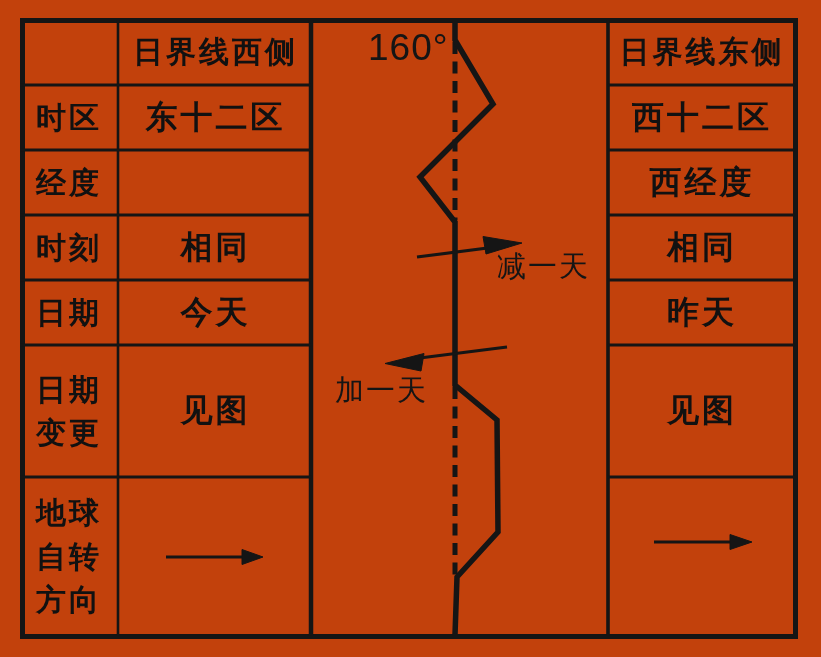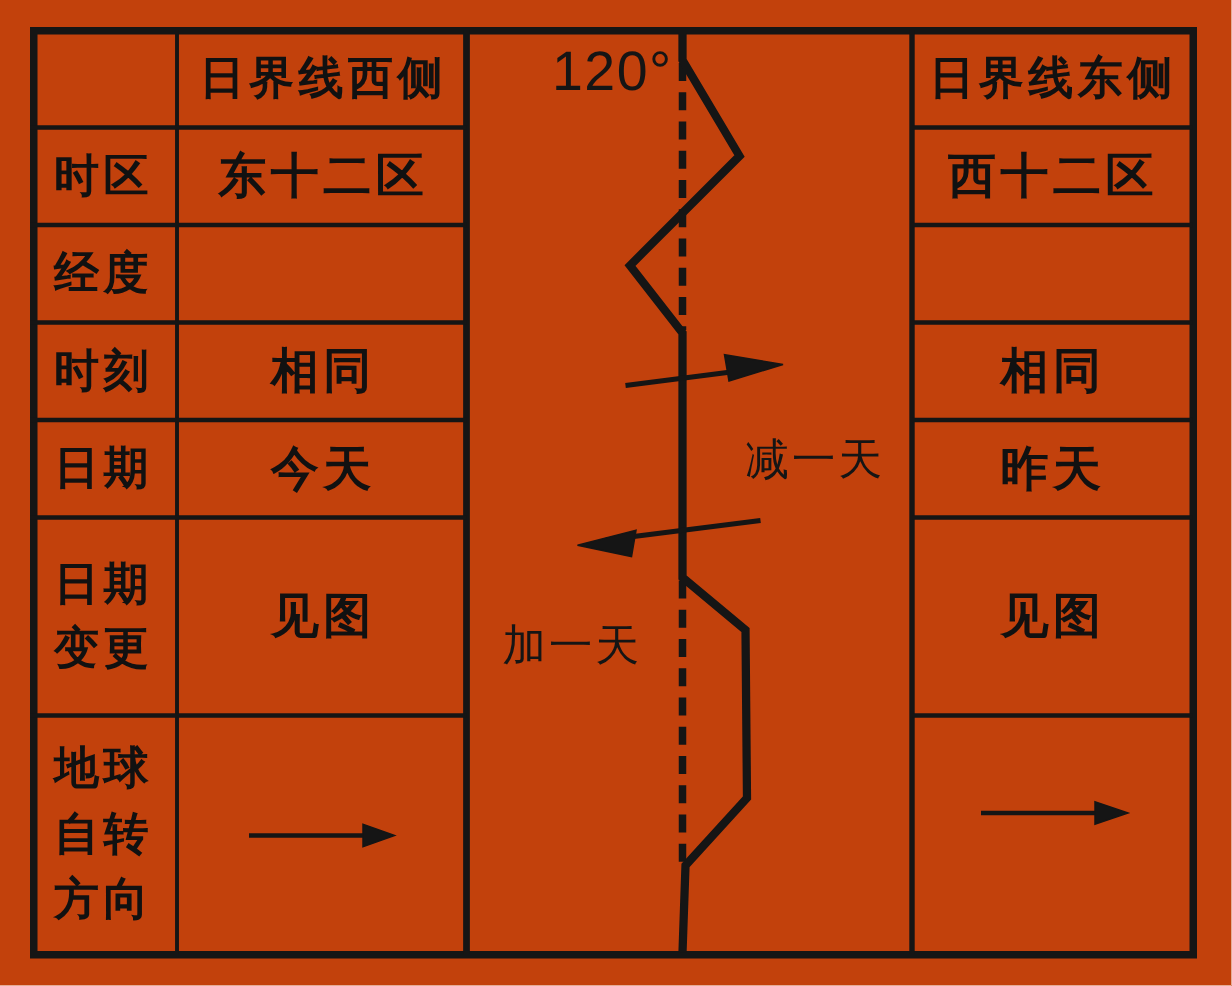--- a/index.html
+++ b/index.html
@@ -31,21 +31,21 @@
   .cell.hdr   { font-size: 30px; }
   .cell.lbl   { font-size: 30px; line-height: 1.45; }
   .cell.val   { font-size: 32px; }
   .diagram-label {
     position: absolute;
     font-weight: 400;
     color: #151515;
     white-space: nowrap;
   }
   .meridian-label { font-size: 37px; letter-spacing: 1px; }
-  .arrow-label    { font-size: 29px; letter-spacing: 2px; margin-top: 40px; }
+  .arrow-label    { font-size: 29px; letter-spacing: 2px; }
 </style>
 </head>
 <body>
 
 <div class="figure">
 
   <svg class="overlay" viewBox="0 0 821 657" xmlns="http://www.w3.org/2000/svg">
 
     <g stroke="#151515" fill="none">
       <rect x="22.5" y="20.5" width="773" height="616" stroke-width="5"></rect>
@@ -111,21 +111,22 @@
   <div class="cell val" style="left:122px; top:87px;  width:187px; height:61px;">东十二区</div>
 
   <div class="cell lbl" style="left:22px; top:479px; width:94px; height:155px;">地球
 自转
 方向</div>
   <div class="cell val" style="left:122px; top:217px; width:187px; height:61px;">相同</div>
   <div class="cell val" style="left:122px; top:282px; width:187px; height:61px;">今天</div>
   <div class="cell val" style="left:122px; top:347px; width:187px; height:128px;">见图</div>
 
   <div class="cell val" style="left:610px; top:87px;  width:184px; height:61px;">西十二区</div>
+  <div class="cell val" style="left:610px; top:152px; width:184px; height:61px;">西经度</div>
   <div class="cell val" style="left:610px; top:217px; width:184px; height:61px;">相同</div>
   <div class="cell val" style="left:610px; top:282px; width:184px; height:61px;">昨天</div>
   <div class="cell val" style="left:610px; top:347px; width:184px; height:128px;">见图</div>
 
-  <div class="diagram-label meridian-label" style="left:368px; top:27px;">120°</div>
+  <div class="diagram-label meridian-label" style="left:368px; top:27px;">160°</div>
   <div class="diagram-label arrow-label" style="left:497px; top:247px;">减一天</div>
   <div class="diagram-label arrow-label" style="left:335px; top:371px;">加一天</div>
 
 </div>
 
 </body></html>

